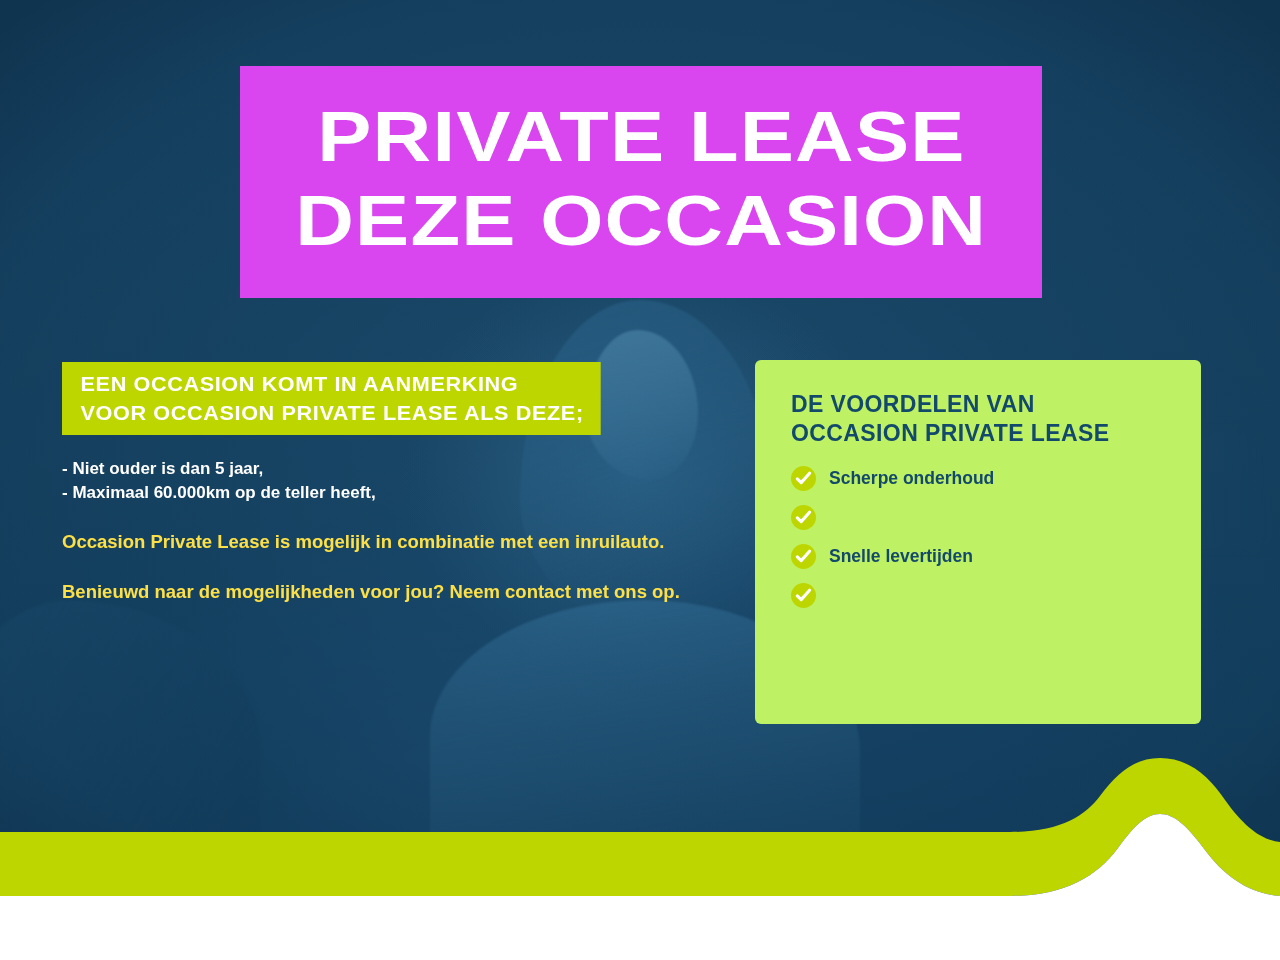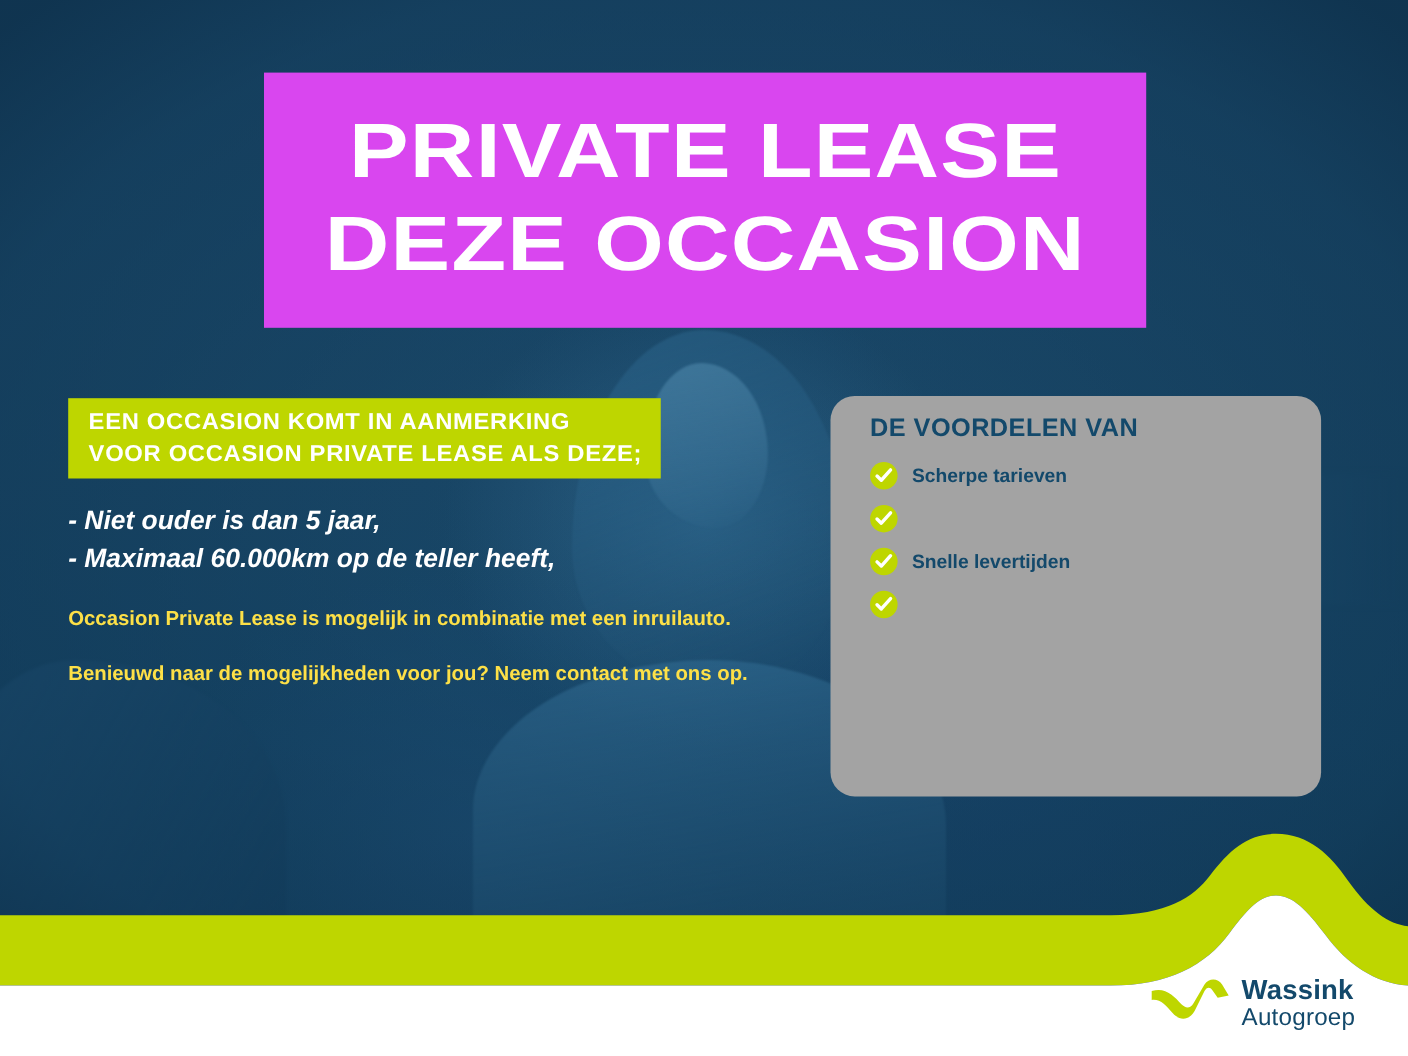--- a/index.html
+++ b/index.html
@@ -135,44 +135,43 @@
     padding: 8px 16px 8px 18px;
     text-transform: uppercase;
     transform: scaleX(1.03);
     transform-origin: left center;
   }
   .subhead-box div { white-space: nowrap; }
 
   .bullets {
     margin-top: 22px;
     color: #ffffff;
-    font-size: 24px;
+    font-size: 17px;
     font-weight: 700;
     line-height: 1.42;
-    font-style: italic;
   }
   .para {
     margin-top: 24px;
     color: #fde047;
     font-size: 18.5px;
     font-weight: 700;
     line-height: 1.4;
   }
 
   
   .card {
     position: absolute;
     left: 755px;
     top: 360px;
     width: 446px;
     height: 364px;
-    background: #a3a3a3;
-    border-radius: 22px;
+    background: #bef264;
+    border-radius: 6px;
     box-sizing: border-box;
-    padding: 14px 26px 20px 36px;
+    padding: 30px 26px 20px 36px;
   }
   .card-title {
     color: #13496b;
     font-weight: 700;
     font-size: 23px;
     line-height: 1.28;
     letter-spacing: 0.4px;
     text-transform: uppercase;
     margin-bottom: 16px;
   }
@@ -274,29 +273,30 @@
       <div>- Maximaal 60.000km op de teller heeft,</div>
     </div>
 
     <div class="para">Occasion Private Lease is mogelijk in combinatie met een inruilauto.</div>
     <div class="para">Benieuwd naar de mogelijkheden voor jou? Neem contact met ons op.</div>
   </div>
 
   <div class="card">
     <div class="card-title">
       <div>DE VOORDELEN VAN</div>
+      <div>OCCASION PRIVATE LEASE</div>
     </div>
 
     <div class="benefit">
       <span class="check">
         <svg width="25" height="25" viewBox="0 0 25 25" xmlns="http://www.w3.org/2000/svg" aria-hidden="true">
           <path d="M6.3 12.8 L10.2 16.6 L18.6 7.2" fill="none" stroke="#ffffff" stroke-width="3.1" stroke-linecap="round" stroke-linejoin="round"></path>
         </svg>
       </span>
-      <span class="benefit-text">Scherpe tarieven</span>
+      <span class="benefit-text">Scherpe onderhoud</span>
     </div>
 
 
     <div class="benefit">
       <span class="check">
         <svg width="25" height="25" viewBox="0 0 25 25" xmlns="http://www.w3.org/2000/svg" aria-hidden="true">
           <path d="M6.3 12.8 L10.2 16.6 L18.6 7.2" fill="none" stroke="#ffffff" stroke-width="3.1" stroke-linecap="round" stroke-linejoin="round"></path>
         </svg>
       </span>
     </div>
@@ -312,25 +312,14 @@
 
     <div class="benefit">
       <span class="check">
         <svg width="25" height="25" viewBox="0 0 25 25" xmlns="http://www.w3.org/2000/svg" aria-hidden="true">
           <path d="M6.3 12.8 L10.2 16.6 L18.6 7.2" fill="none" stroke="#ffffff" stroke-width="3.1" stroke-linecap="round" stroke-linejoin="round"></path>
         </svg>
       </span>
     </div>
   </div>
 
-  <div class="logo">
-    <span class="logo-mark">
-      <svg width="74" height="44" viewBox="0 0 74 44" xmlns="http://www.w3.org/2000/svg" aria-hidden="true">
-        <path d="M2 14 C14 10 22 18 29 26 C33 30 37 30 40 25 L50 8 C54 2 62 2 66 8 L72 18 L62 20 L57 13 C55 10 52 10 50 14 L41 32 C36 41 27 41 21 34 C15 27 10 21 2 22 Z" fill="#bed600"></path>
-      </svg>
-    </span>
-    <span class="logo-text">
-      <div class="t1">Wassink</div>
-      <div class="t2">Autogroep</div>
-    </span>
-  </div>
 
 </div>
 
 </body></html>

